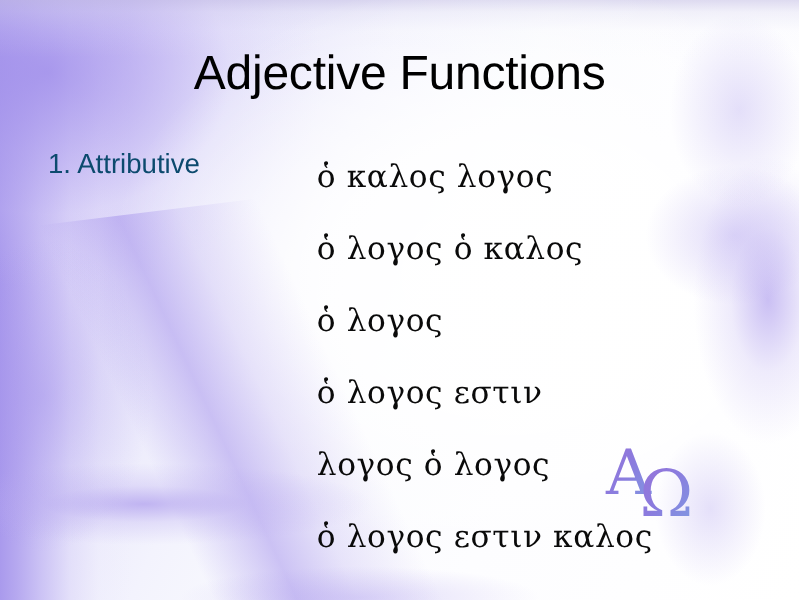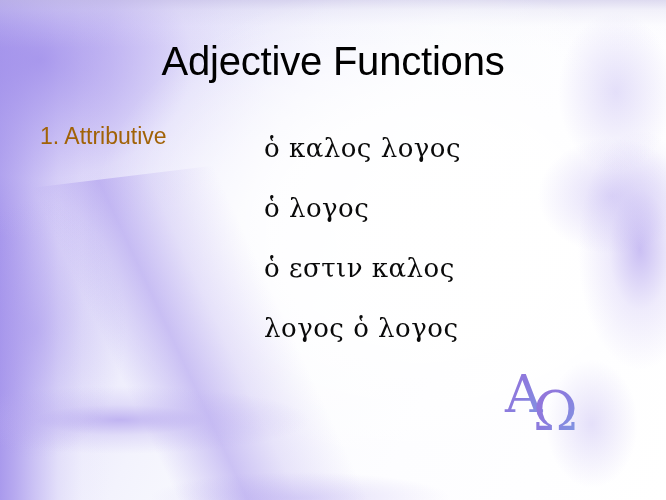--- a/index.html
+++ b/index.html
@@ -149,21 +149,21 @@
     position: absolute;
     left: 40px;
     top: 119px;
     margin: 0;
     padding: 0;
     list-style: none;
   }
   .function-item {
     font-size: 23px;
     line-height: 34px;
-    color: #a16207;
+    color: #0c4a6e;
     white-space: nowrap;
   }
 
   #greek-lines {
     position: absolute;
     left: 264px;
     top: 118px;
     margin: 0;
     padding: 0;
     list-style: none;
@@ -214,23 +214,25 @@
   <div id="content">
 
     <div id="slide-title">Adjective Functions</div>
 
     <ul id="function-list">
       <li class="function-item">1. Attributive</li>
     </ul>
 
     <ul id="greek-lines">
       <li class="greek-line">ὁ καλος λογος</li>
+      <li class="greek-line">ὁ λογος ὁ καλος</li>
       <li class="greek-line">ὁ λογος</li>
-      <li class="greek-line">ὁ εστιν καλος</li>
+      <li class="greek-line">ὁ λογος εστιν</li>
       <li class="greek-line">λογος ὁ λογος</li>
+      <li class="greek-line">ὁ λογος εστιν καλος</li>
     </ul>
 
     <div id="alpha-omega-logo">
       <svg viewBox="0 0 84 66" xmlns="http://www.w3.org/2000/svg" aria-hidden="true">
         <defs>
           <linearGradient id="aoGrad" x1="0" y1="0" x2="1" y2="1">
             <stop offset="0%" stop-color="#9a72d8"></stop>
             <stop offset="45%" stop-color="#8b7bde"></stop>
             <stop offset="100%" stop-color="#7e9ce2"></stop>
           </linearGradient>

